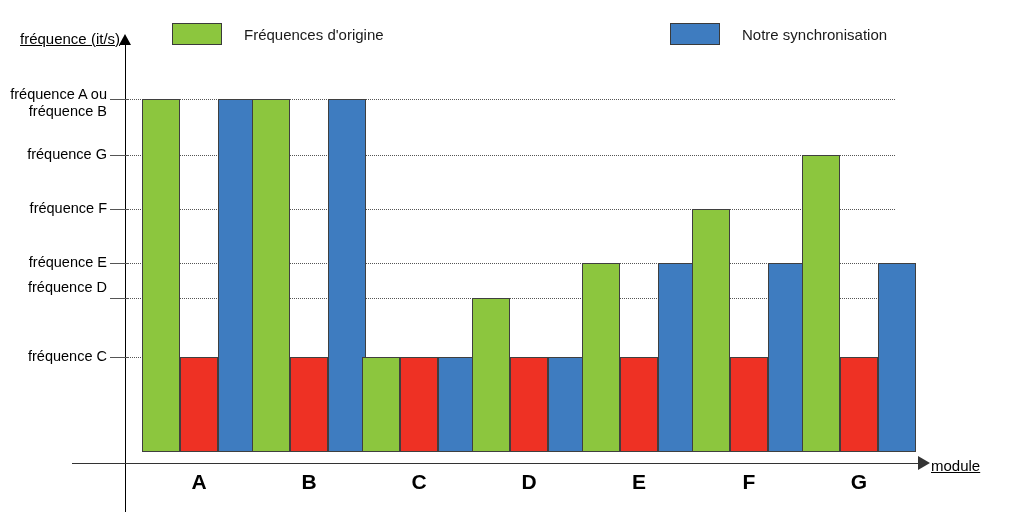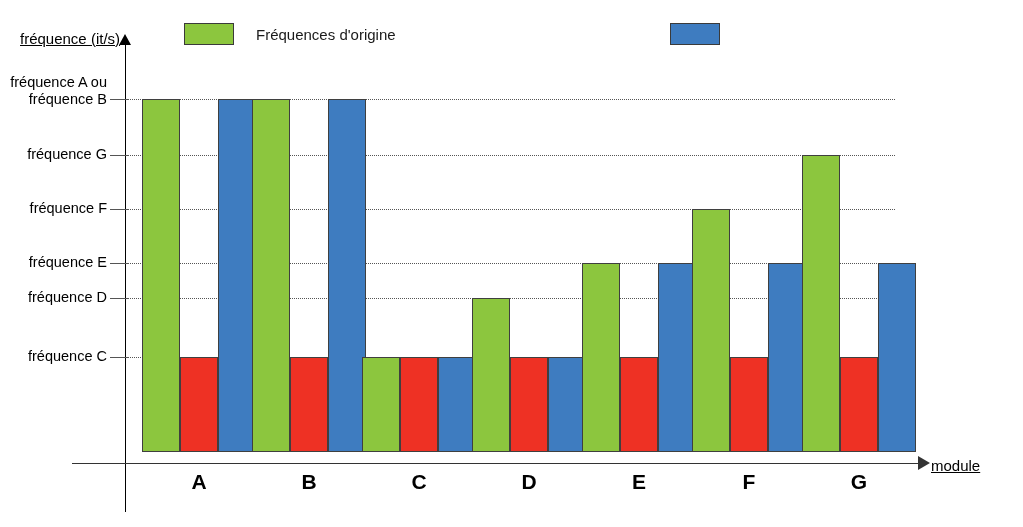--- a/index.html
+++ b/index.html
@@ -31,21 +31,21 @@
     width: 800px;
     height: 32px;
   }
   .legend-item {
     position: absolute;
     top: 0;
     height: 32px;
     display: flex;
     align-items: center;
   }
-  .legend-item.item-0 { left: 16px; padding-left: 20px; }
+  .legend-item.item-0 { left: 4px; padding-left: 20px; }
   .legend-item.item-1 { left: 276px; }
   .legend-item.item-2 { left: 522px; }
   .legend-swatch {
     width: 50px;
     height: 22px;
     border: 1px solid #3a3a3a;
     box-sizing: border-box;
     flex: none;
   }
   .legend-label {
@@ -166,20 +166,21 @@
 
 <div id="chart-root">
 
   <div class="legend">
     <div class="legend-item item-0">
       <div class="legend-swatch" id="sw0" style="background: rgb(140, 198, 62);"></div>
       <div class="legend-label">Fréquences d'origine</div>
     </div>
     <div class="legend-item item-2">
       <div class="legend-swatch" id="sw2" style="background: rgb(62, 124, 192);"></div>
+      <div class="legend-label">Notre synchronisation</div>
     </div>
   </div>
 
   <div class="axis-title" id="y-axis-title">fréquence (it/s)</div>
   <div class="axis-title" id="x-axis-title">module</div>
 
   <div id="plot">
     <div id="y-axis-line"></div>
     <div id="y-axis-arrow"></div>
     <div id="x-axis-line"></div>
@@ -192,28 +193,28 @@
         <div class="gridline" style="top: 209px;"></div>
         <div class="tickmark" style="top: 209px;"></div>
         <div class="gridline" style="top: 263px;"></div>
         <div class="tickmark" style="top: 263px;"></div>
         <div class="gridline" style="top: 298px;"></div>
         <div class="tickmark" style="top: 298px;"></div>
         <div class="gridline" style="top: 357px;"></div>
         <div class="tickmark" style="top: 357px;"></div>
       </div>
     <div id="ylabel-layer">
-        <div class="ylabel" style="top: 74px;">
+        <div class="ylabel" style="top: 86px;">
           <div>fréquence A ou</div>
           <div>fréquence B</div>
         </div>
         <div class="ylabel" style="top: 146px;">fréquence G</div>
         <div class="ylabel" style="top: 200px;">fréquence F</div>
         <div class="ylabel" style="top: 254px;">fréquence E</div>
-        <div class="ylabel" style="top: 289px; margin-left: 32px;">fréquence D</div>
+        <div class="ylabel" style="top: 279px; margin-left: 32px;">fréquence D</div>
         <div class="ylabel" style="top: 348px;">fréquence C</div>
       </div>
     <div id="bars-layer">
         <div class="group" style="left: 142px;">
           <div class="bar s0" style="top: 99px; height: 353px; background: rgb(140, 198, 62);"></div>
           <div class="bar s1" style="top: 357px; height: 95px; background: rgb(238, 49, 36);"></div>
           <div class="bar s2" style="top: 99px; height: 353px; background: rgb(62, 124, 192);"></div>
         </div>
         <div class="group" style="left: 252px;">
           <div class="bar s0" style="top: 99px; height: 353px; background: rgb(140, 198, 62);"></div>

